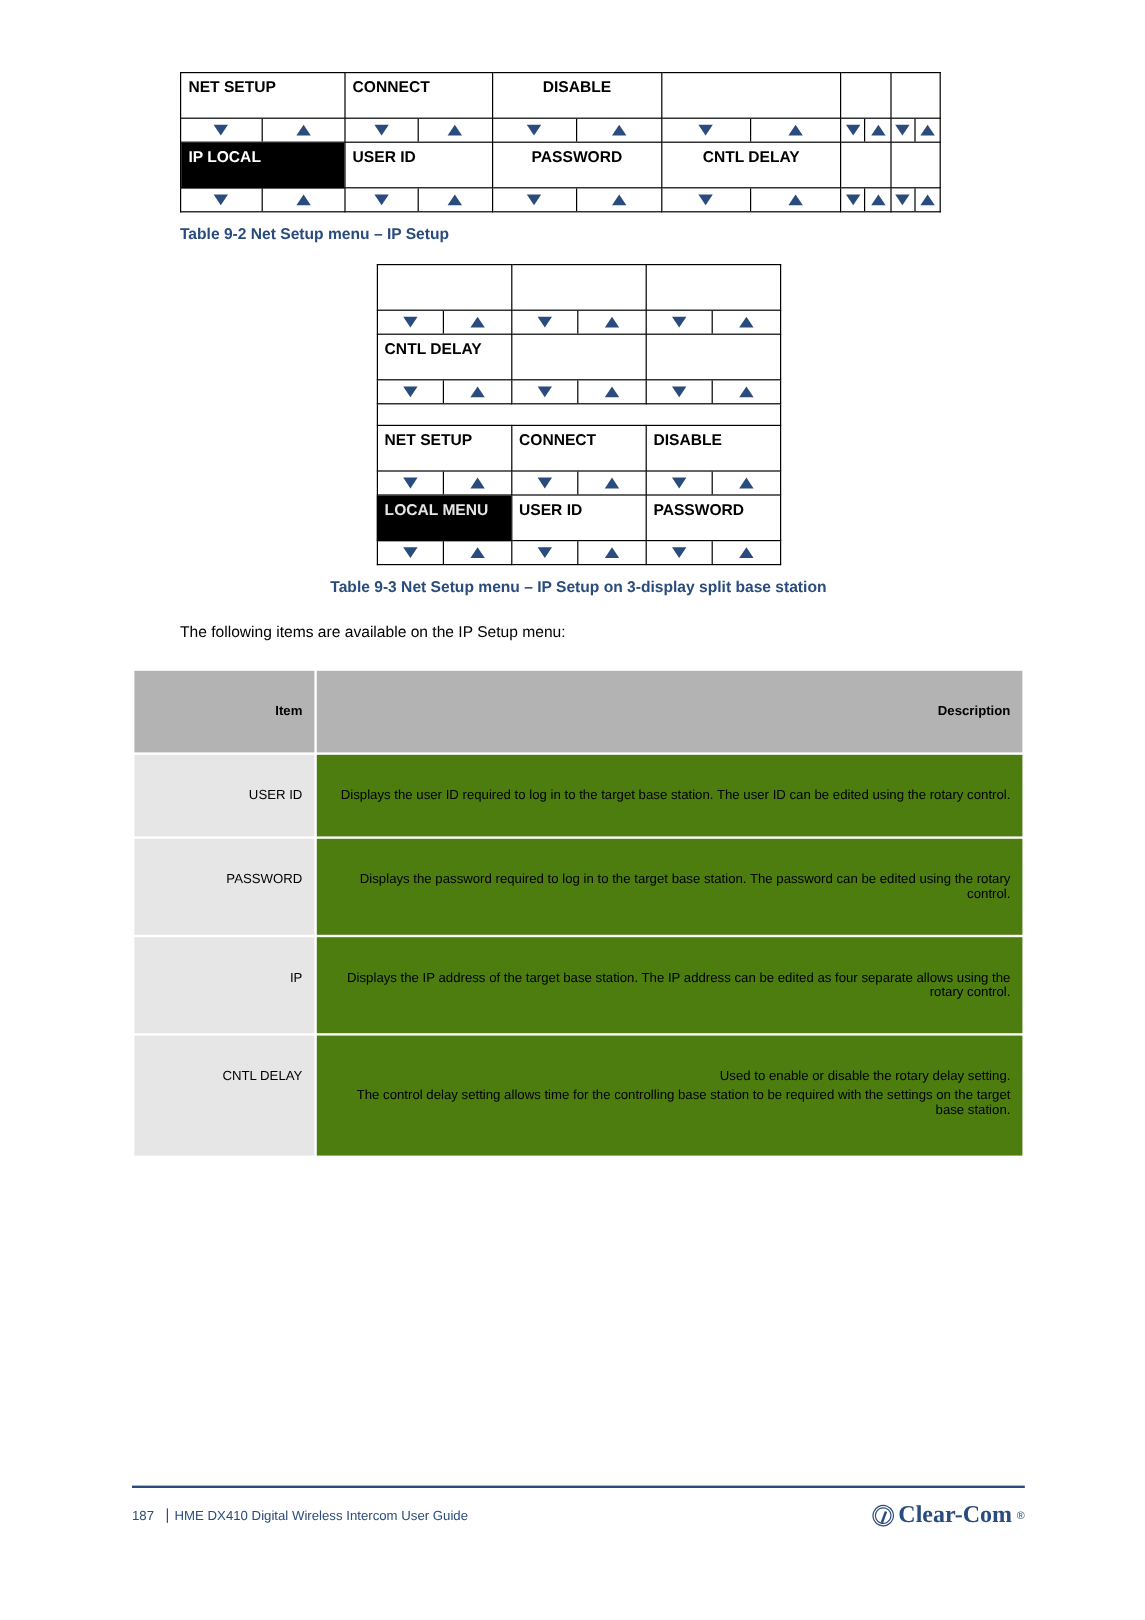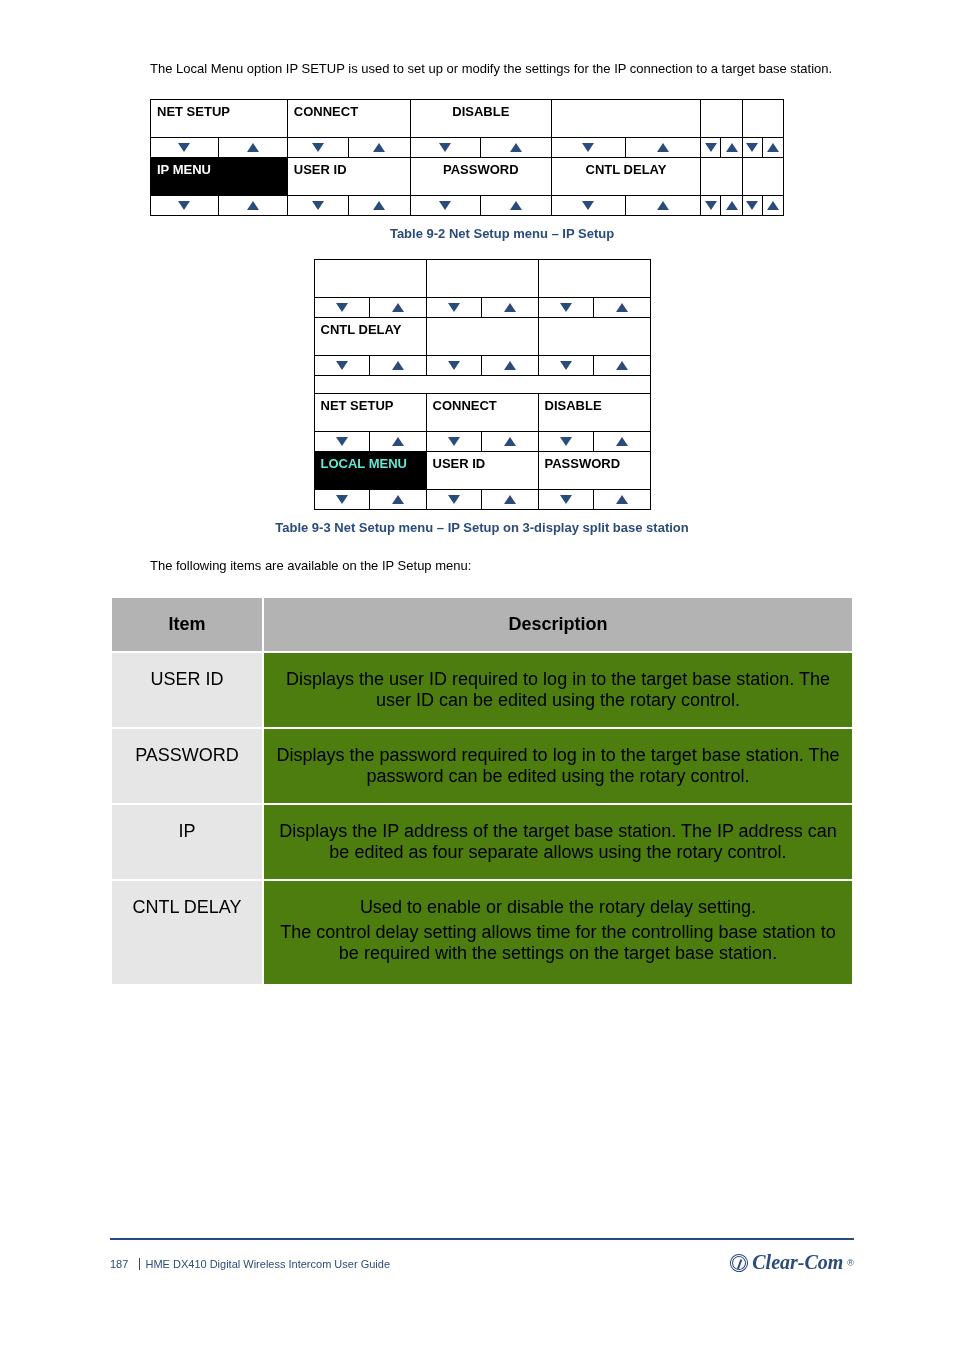--- a/index.html
+++ b/index.html
@@ -78,21 +78,20 @@
     width: 0; height: 0;
     border-left: 6px solid transparent;
     border-right: 6px solid transparent;
     border-bottom: 9px solid #2a4c7c;
   }
   .caption {
     color: #2a4c7c;
     font-weight: bold;
     font-size: 13px;
     margin: 10px 0 18px 40px;
-    text-align: center;
   }
   .caption.tbl {
     text-align: center;
     margin: 10px auto 20px auto;
     width: 634px;
   }
   
   .t3 {
     border-collapse: collapse;
     margin: 0 auto;
@@ -124,42 +123,42 @@
     flex: 1 1 50%;
     display: flex;
     align-items: center;
     justify-content: center;
   }
   .t3 .arrow-row .half:first-child {
     border-right: 1.5px solid #000;
   }
   .t3 td.inv {
     background: #000;
-    color: #5eead4;
+    color: #e5e5e5;
   }
   .t3 td.wide3 {
     height: 18px;
   }
   .para {
     font-size: 13px;
     line-height: 1.45;
     margin: 22px 0 20px 40px;
   }
   
   .items {
     border-collapse: separate;
     border-spacing: 2px;
     width: 100%;
     margin-left: 0;
   }
   .items th, .items td {
-    font-size: 18px;
-    text-align: center;
+    font-size: 11px;
+    text-align: right;
     vertical-align: top;
-    padding: 16px 10px;
+    padding: 28px 10px;
   }
   .items th {
     background: #b3b3b3;
     font-weight: bold;
   }
   .items td.item {
     background: #e6e6e6;
     width: 150px;
     font-weight: normal;
   }
@@ -208,37 +207,35 @@
   }
   .logo .mark::after{
     content:"";
     position:absolute;
     left:6px; top:2px;
     width:2px; height:10px;
     background:#2a4c7c;
   }
   .logo .txt {
     font-family: "Times New Roman", serif;
-    font-style: italic;
     font-weight: bold;
     font-size: 20px;
     color: #2a4c7c;
   }
   .logo .reg {
     font-size: 9px;
     color: #2a4c7c;
     vertical-align: super;
   }
 </style>
 </head>
 <body>
 
 <div class="page">
 
-  <p class="intro">The Local Menu option IP SETUP is used to set up or modify the settings for the IP connection to a target base station.</p>
 
   <table class="t6">
     <tbody id="t6body">
         <tr class="label-row">
           <td>NET SETUP</td>
           <td>CONNECT</td>
           <td class="center">DISABLE</td>
           <td class="center"></td>
           <td></td>
           <td></td>
@@ -299,21 +296,21 @@
               <div class="half">
                 <div class="tri-down"></div>
               </div>
               <div class="half">
                 <div class="tri-up"></div>
               </div>
             </div>
           </td>
         </tr>
         <tr class="label-row">
-          <td class="inv">IP MENU</td>
+          <td class="inv">IP LOCAL</td>
           <td>USER ID</td>
           <td class="center">PASSWORD</td>
           <td class="center">CNTL DELAY</td>
           <td></td>
           <td></td>
         </tr>
         <tr class="arrow-row">
           <td>
             <div class="arrcell">
               <div class="half">

